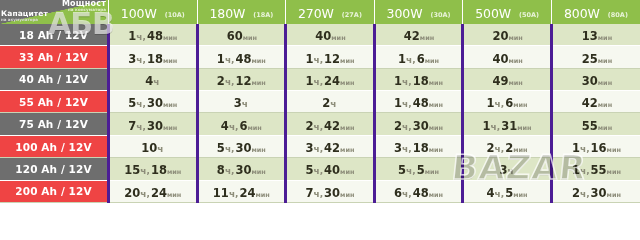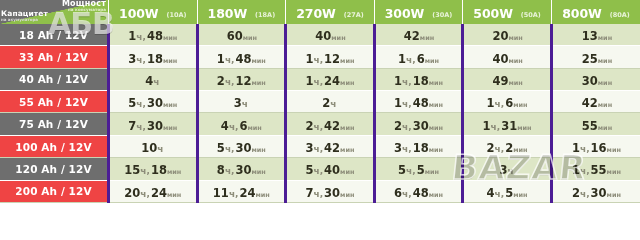--- a/index.html
+++ b/index.html
@@ -58,21 +58,21 @@
   
   th.pw{
     background:#8fbf4a;
     color:#ffffff;
     height:24px;
     text-align:center;
     vertical-align:middle;
     border-left:1px solid #ffffff;
     white-space:nowrap;
   }
-  th.pw .w{font-size:12.5px;font-weight:bold;letter-spacing:-.1px;}
+  th.pw .w{font-size:12.5px;font-weight:normal;letter-spacing:-.1px;}
   th.pw .a{font-size:6.5px;font-weight:bold;color:#e8f3d8;margin-left:8px;vertical-align:1px;}
 
   
   td.cap{
     width:108px;
     color:#ffffff;
     font-size:10.5px;
     font-weight:bold;
     text-align:center;
     vertical-align:middle;

